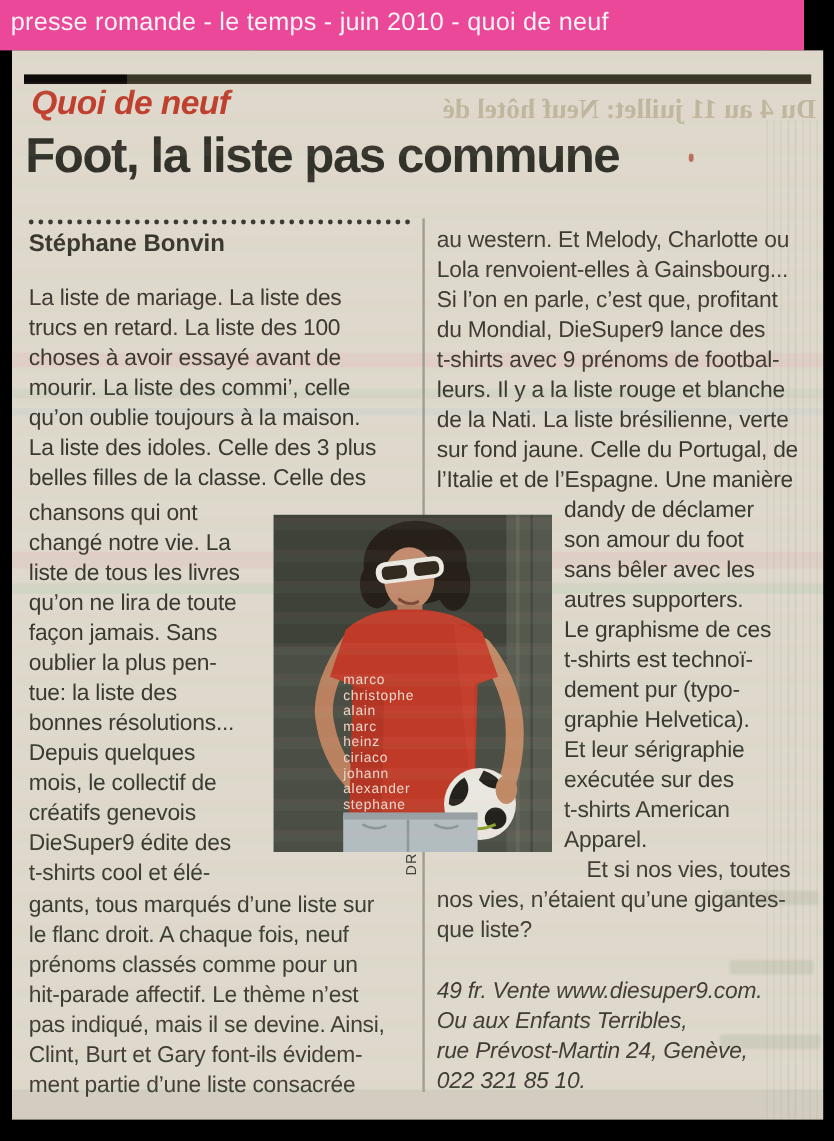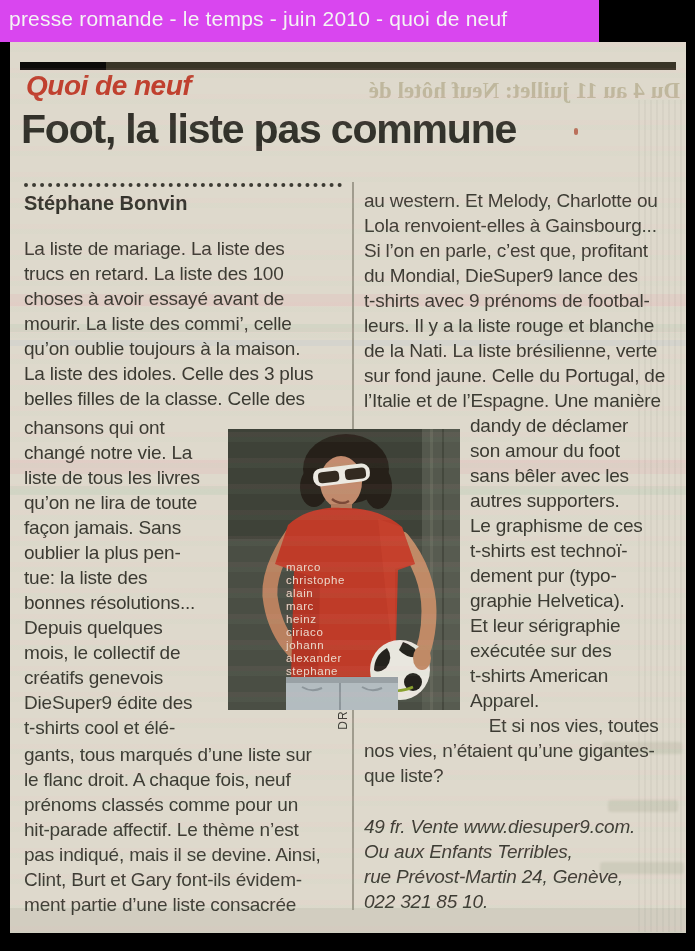--- a/index.html
+++ b/index.html
@@ -1,21 +1,21 @@
 <!DOCTYPE html>
 <html><head>
 <meta charset="utf-8">
 <style>
   html,body{margin:0;padding:0;}
   body{
     width:695px;height:951px;position:relative;background:#000;
     font-family:"Liberation Sans",sans-serif;overflow:hidden;
   }
   
-  .caption-bar{position:absolute;left:0;top:0;width:599px;height:42px;background:#d946ef;}
+  .caption-bar{position:absolute;left:0;top:0;width:670px;height:42px;background:#ec4899;}
   .caption-text{
     position:absolute;left:9px;top:7px;color:#f4f4f4;font-size:21px;letter-spacing:.2px;
     font-family:"Liberation Sans",sans-serif;font-weight:400;
   }
   
   .clipping{
     position:absolute;left:10px;top:42px;width:676px;height:891px;
     background:#ded9cc;overflow:hidden;
   }
   .clipping::after{ 

